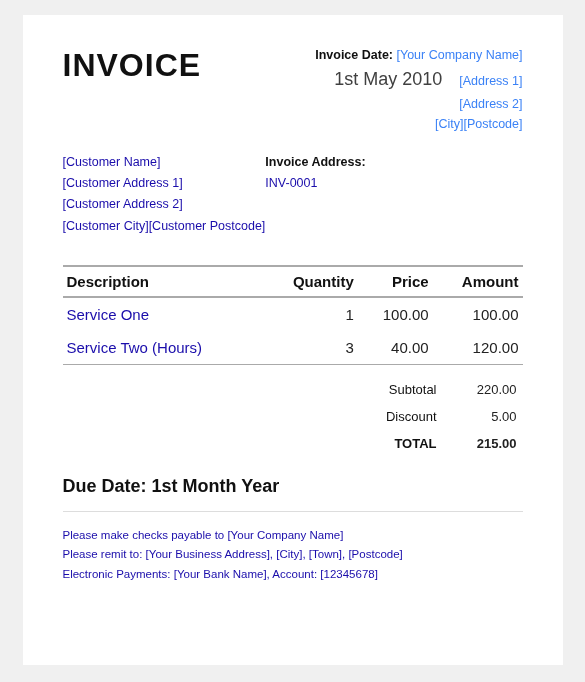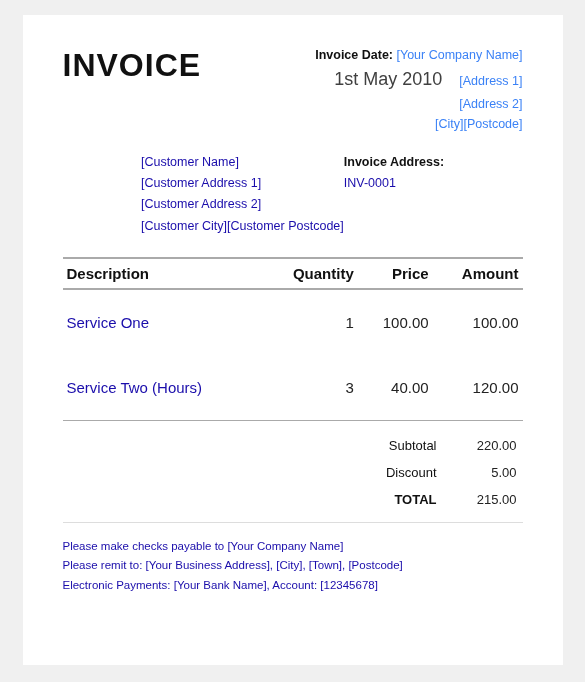--- a/index.html
+++ b/index.html
@@ -54,22 +54,22 @@
 
     .invoice-date {
       color: #404040;
       font-size: 18px;
       margin-top: 14px;
     }
 
     
     .info-section {
       display: flex;
-      justify-content: center;
-      margin-bottom: 20px;
+      justify-content: flex-start;
+      margin-bottom: 28px;
     }
 
     .customer-info {
       color: #1a0dab;
       font-size: 12.5px;
       line-height: 1.7;
     }
 
     .invoice-number-block {
       font-size: 12.5px;
@@ -103,21 +103,21 @@
       font-weight: bold;
       color: #111;
     }
 
     .invoice-table thead th.desc { text-align: left; }
     .invoice-table thead th.qty,
     .invoice-table thead th.price,
     .invoice-table thead th.amount { text-align: right; }
 
     .invoice-table tbody tr td {
-      padding: 24px 4px;
+      padding: 8px 4px;
       color: #222;
     }
 
     .invoice-table tbody tr td.desc { text-align: left; color: #1a0dab; }
     .invoice-table tbody tr td.qty,
     .invoice-table tbody tr td.price,
     .invoice-table tbody tr td.amount { text-align: right; }
 
     .invoice-table tbody tr.divider-row td {
       border-top: 1.5px solid #aaa;
@@ -153,21 +153,21 @@
     .total-row {
       border-top: 2px solid #aaa;
     }
 
     .total-row .label-cell {
       font-weight: bold;
       color: #111;
     }
 
     .total-row .value-cell {
-      font-weight: normal;
+      font-weight: bold;
     }
 
     
     .due-date {
       margin-top: 18px;
       margin-bottom: 14px;
       font-size: 18px;
       font-weight: bold;
       color: #111;
     }
@@ -269,20 +269,21 @@
         <td class="value-cell">5.00</td>
       </tr>
       <tr class="total-row">
         <td class="spacer"></td>
         <td class="label-cell">TOTAL</td>
         <td class="value-cell">215.00</td>
       </tr>
     </tbody>
   </table>
 
+  <div class="due-date">Due Date: 1st Month Year</div>
 
   <div class="payment-notes">
     <div class="note-line">Please make checks payable to [Your Company Name]</div>
     <div class="note-line">Please remit to: [Your Business Address], [City], [Town], [Postcode]</div>
     <div class="note-line">Electronic Payments: [Your Bank Name], Account: [12345678]</div>
   </div>
 
 </div>
 
 </body></html>

